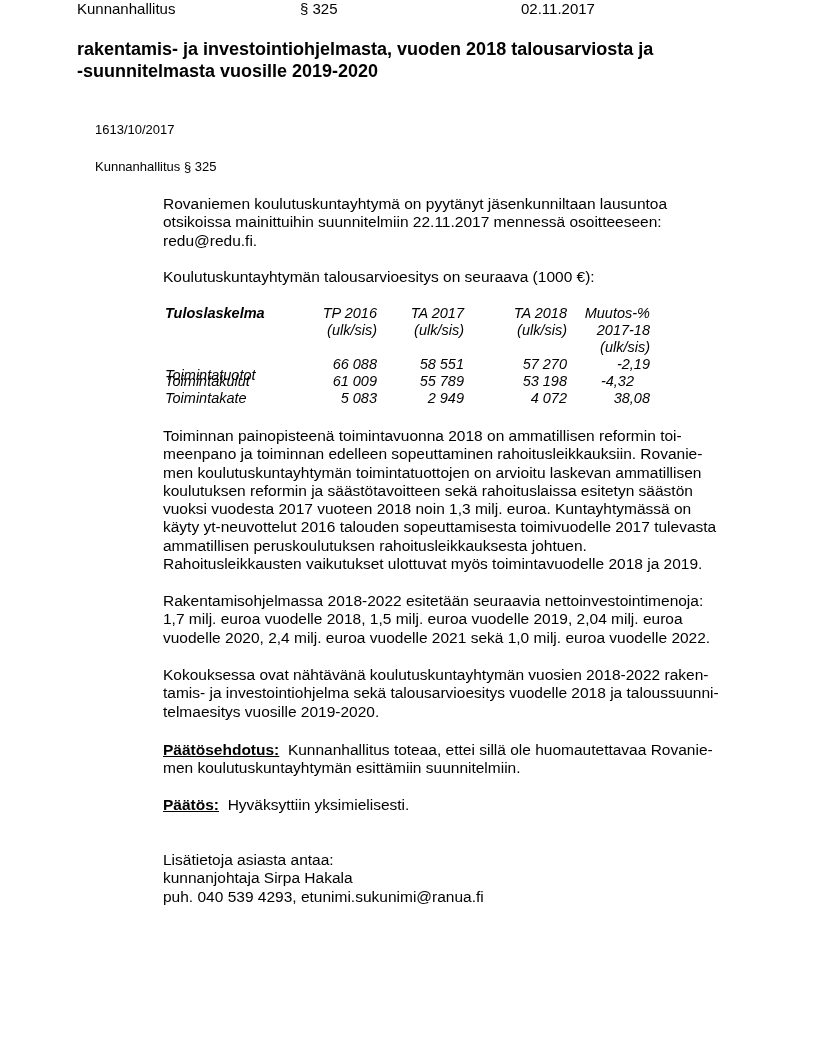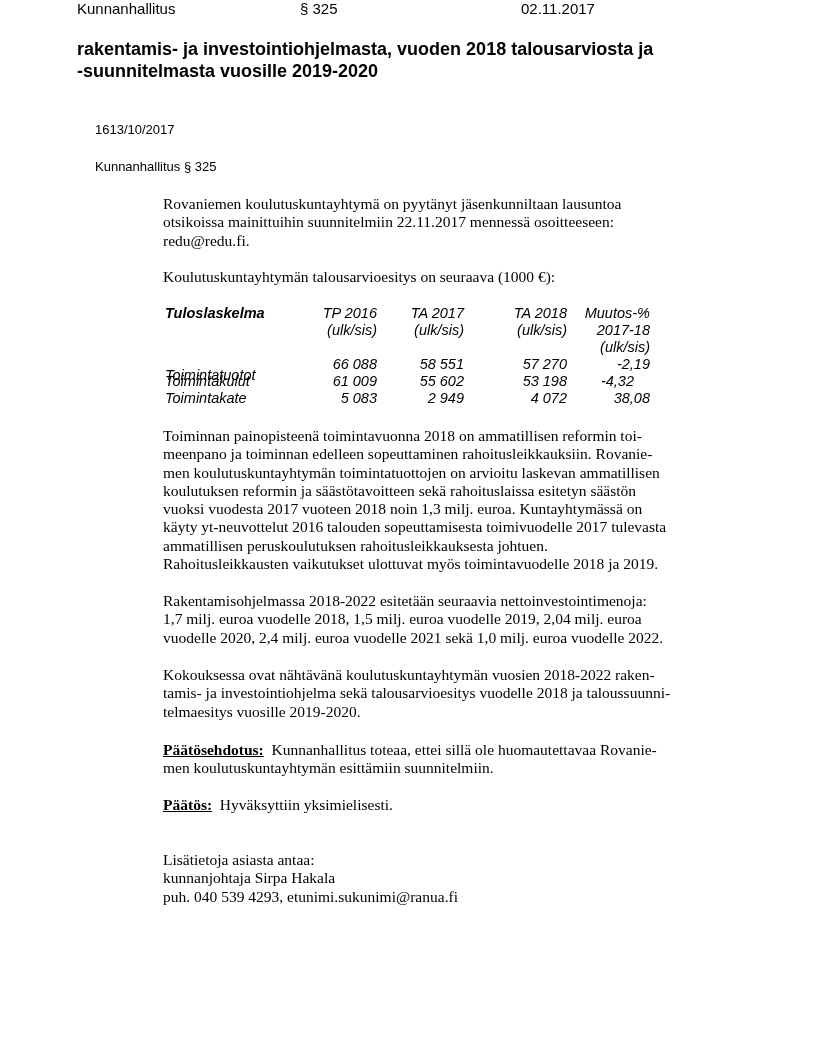--- a/index.html
+++ b/index.html
@@ -8,21 +8,21 @@
       font-family: "Liberation Sans", sans-serif; color: #000; font-size: 15.5px;
     }
     .abs { position: absolute; white-space: nowrap; }
     .hdr { top: 0px; font-size: 15px; line-height: 18px; text-align: right; }
     .title {
       position: absolute; left: 77px; top: 38px; width: 680px;
       font-weight: bold; font-size: 18px; line-height: 22px;
     }
     .title div { white-space: nowrap; }
     .meta { left: 95px; font-size: 13px; line-height: 18px; }
-    .body-block { position: absolute; left: 163px; font-size: 15.5px; line-height: 18.3px; font-family: Liberation Serif, serif; }
+    .body-block { position: absolute; left: 163px; font-size: 15.5px; line-height: 18.3px; }
     .body-block div { white-space: nowrap; }
     .tbl { position: absolute; left: 165px; top: 305px; font-style: italic; font-size: 14.5px; line-height: 17px; }
     .tbl .cell { position: absolute; white-space: nowrap; font-style: italic; }
     .tbl .num { text-align: right; }
     .label-u { font-weight: bold; text-decoration: underline; }
   </style>
 </head>
 <body>
 
 <div class="abs hdr" style="left:77px">Kunnanhallitus</div>
@@ -70,21 +70,21 @@
   </div>
 
   <div id="table-rows">
       <div class="cell" style="left: 0px; top: 62px;">Toimintatuotot</div>
       <div class="cell num" style="left: 110px; width: 102px; top: 51px;">66 088</div>
       <div class="cell num" style="left: 210px; width: 89px; top: 51px;">58 551</div>
       <div class="cell num" style="left: 310px; width: 92px; top: 51px;">57 270</div>
       <div class="cell num" style="left: 405px; width: 80px; top: 51px;">-2,19</div>
       <div class="cell" style="left: 0px; top: 68px;">Toimintakulut</div>
       <div class="cell num" style="left: 110px; width: 102px; top: 68px;">61 009</div>
-      <div class="cell num" style="left: 210px; width: 89px; top: 68px;">55 602</div>
+      <div class="cell num" style="left: 210px; width: 89px; top: 68px;">55 789</div>
       <div class="cell num" style="left: 310px; width: 92px; top: 68px;">53 198</div>
       <div class="cell num" style="left: 389px; width: 80px; top: 68px;">-4,32</div>
       <div class="cell" style="left: 0px; top: 85px;">Toimintakate</div>
       <div class="cell num" style="left: 110px; width: 102px; top: 85px;">5 083</div>
       <div class="cell num" style="left: 210px; width: 89px; top: 85px;">2 949</div>
       <div class="cell num" style="left: 310px; width: 92px; top: 85px;">4 072</div>
       <div class="cell num" style="left: 405px; width: 80px; top: 85px;">38,08</div>
     </div>
 </div>
 

